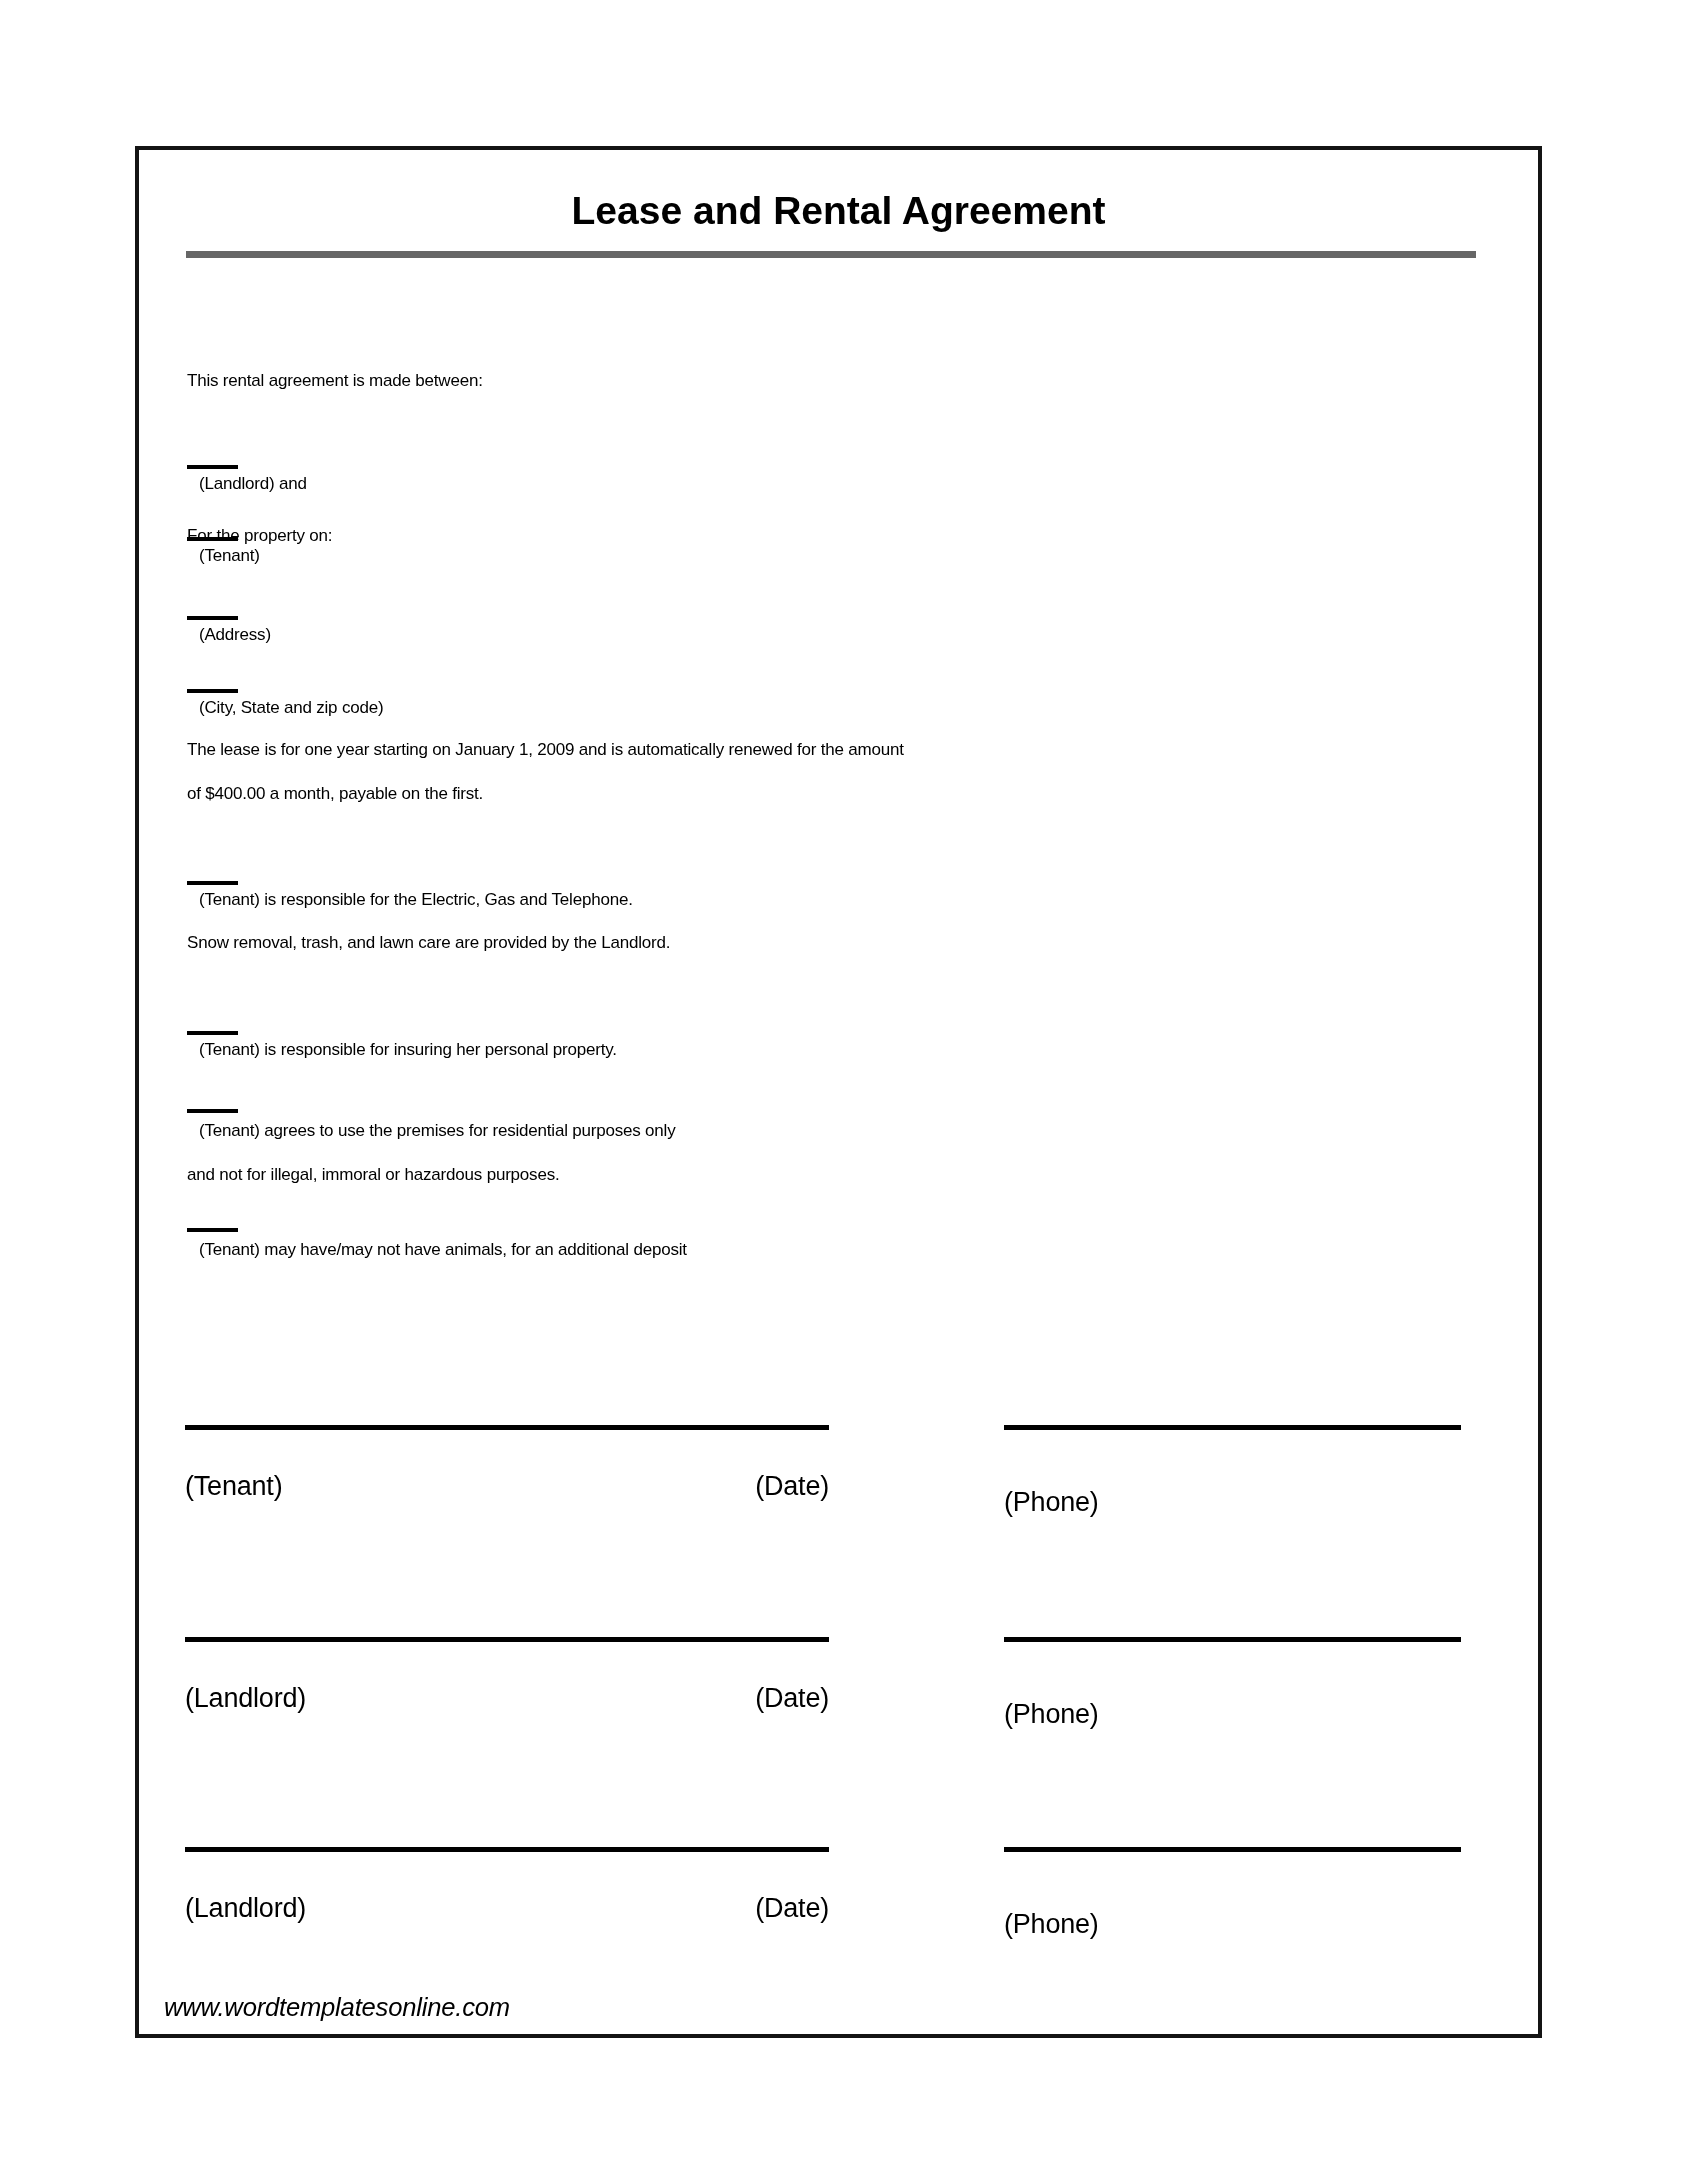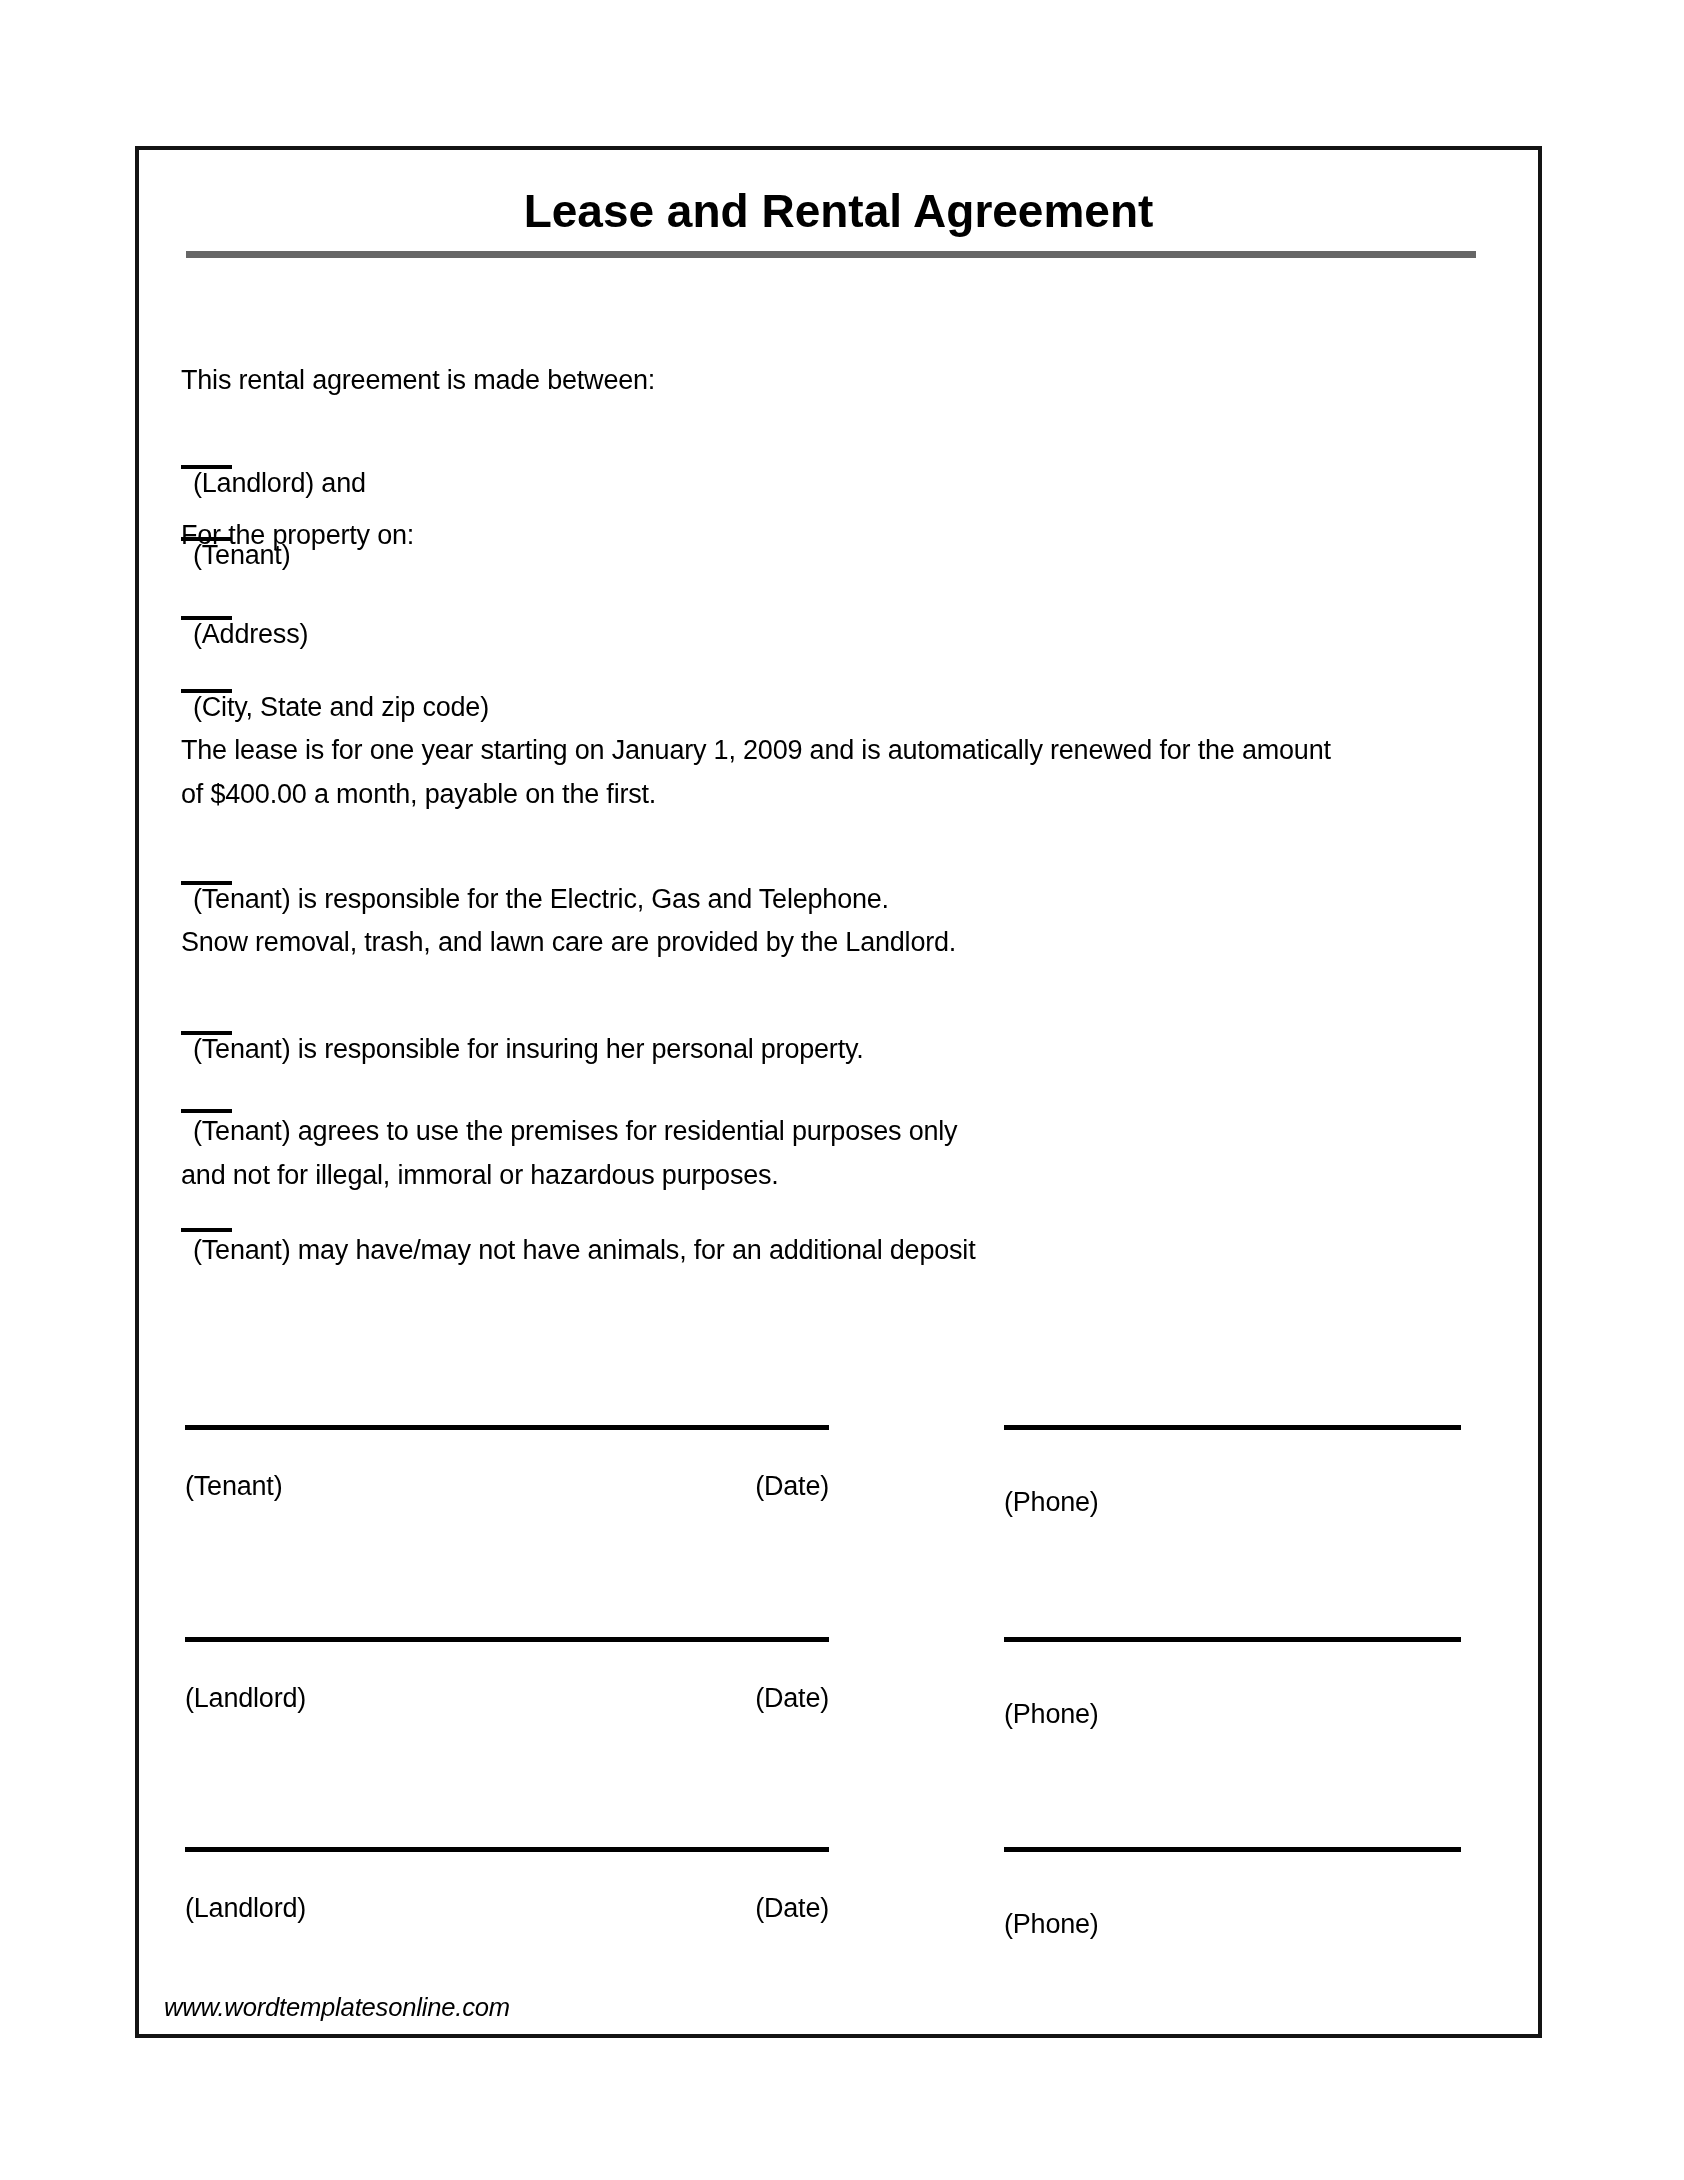--- a/index.html
+++ b/index.html
@@ -24,38 +24,38 @@
     border: 4.3px solid #141414;
     box-sizing: border-box;
     background: #ffffff;
   }
   .doc-title {
     position: absolute;
     top: 37px;
     left: 0;
     width: 100%;
     text-align: center;
-    font-size: 46px;
+    font-size: 39px;
     font-weight: 700;
     letter-spacing: 0px;
     line-height: 48px;
   }
   .title-rule {
     position: absolute;
     top: 101px;
     left: 47px;
     width: 1290px;
     height: 6.8px;
     background: #666666;
   }
   .row {
     position: absolute;
-    left: 42px;
+    left: 48px;
     right: 12px;
-    font-size: 27px;
+    font-size: 17px;
     letter-spacing: -0.2px;
     line-height: 37px;
     white-space: nowrap;
   }
   .fill-row {
     display: flex;
     align-items: baseline;
     flex-direction: column;
   }
   .blank {

